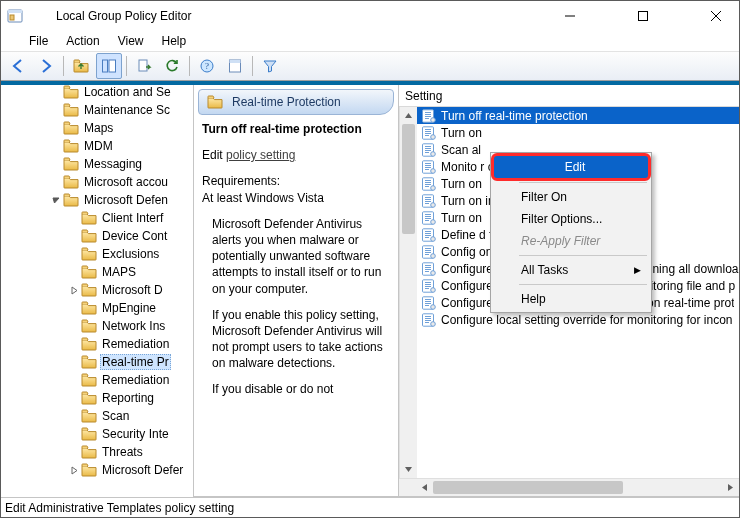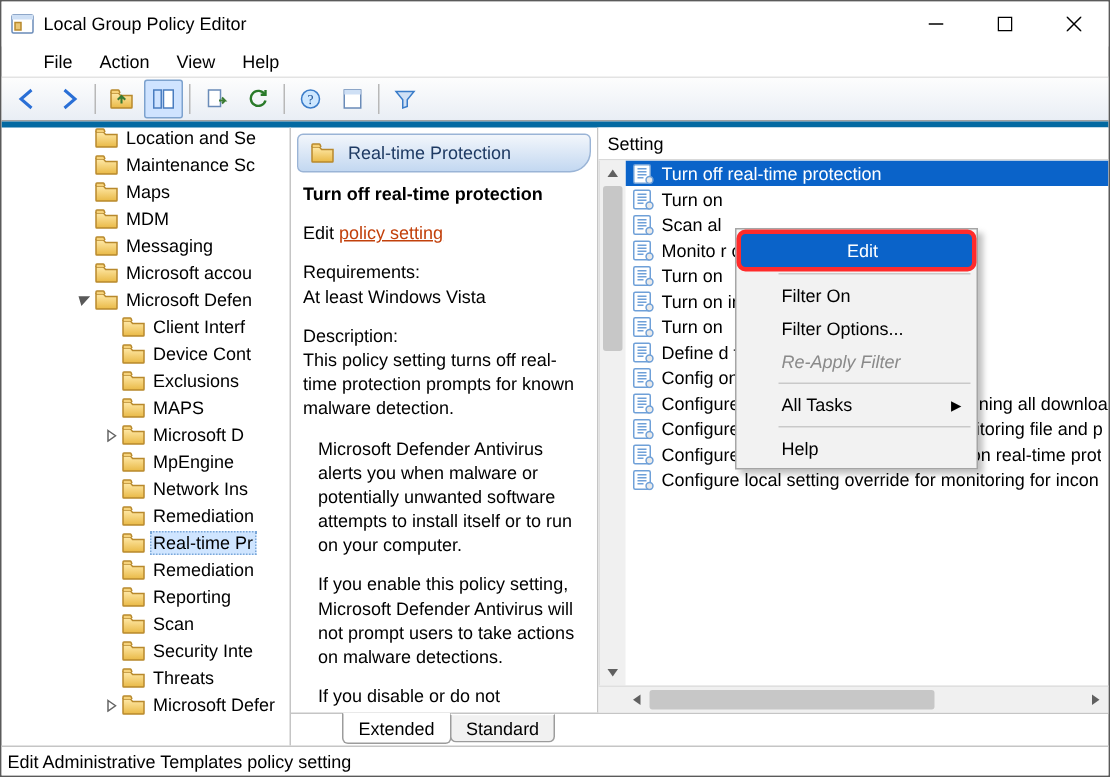--- a/index.html
+++ b/index.html
@@ -1,20 +1,20 @@
 <!DOCTYPE html>
 <html><head>
 <meta charset="utf-8">
 <style>
   html,body{margin:0;padding:0;font-family:"Segoe UI",Tahoma,sans-serif;font-size:12px;color:#000;background:#fff;
             user-select:none;-webkit-font-smoothing:none;}
   .window{width:740px;height:518px;border:1px solid #5a5a5a;box-sizing:border-box;display:flex;flex-direction:column;
           position:relative;overflow:hidden;}
   
-  .titlebar{height:30px;display:flex;align-items:center;padding:0 0 0 6px;background:#fff;}
+  .titlebar{height:30px;display:flex;align-items:center;padding:0 0 0 6px;background:#fff;gap:27px;}
   .titlebar .ticon{width:16px;height:16px;margin-right:6px;}
   .titlebar .title{flex:0 0 auto;}
   .titlebar .spacer{flex:1;}
   .winbtn{width:46px;height:30px;display:flex;align-items:center;justify-content:center;}
   .winbtn svg{width:10px;height:10px;stroke:#000;stroke-width:1;fill:none;}
   
   .menubar{height:20px;display:flex;align-items:center;padding:0 20px;gap:2px;}
   .menubar span{padding:2px 8px;}
   
   .toolbar{height:28px;border-top:1px solid #e3e3e3;border-bottom:1px solid #a0a0a0;background:linear-gradient(#fdfdfd,#e9eef5);
@@ -29,28 +29,28 @@
   .tree-inner{position:absolute;top:-2px;left:0;right:0;padding-left:10px;}
   .node{display:flex;align-items:center;height:18px;white-space:nowrap;}
   .twist{width:14px;display:flex;align-items:center;justify-content:center;color:#666;}
   .twist svg{width:9px;height:9px;fill:none;stroke:#666;stroke-width:1;}
   .twist.open svg{fill:#595959;stroke:#595959;}
   .fico{width:16px;height:14px;margin-right:3px;flex:0 0 auto;}
   .node .lbl{padding:0 2px;}
   .node.sel .lbl{background:#cfe5ff;border:1px dotted #7aa7d8;padding:0 1px;}
   .lv1{padding-left:38px;} .lv2{padding-left:56px;}
   
-  .right{flex:1;display:flex;flex-direction:column;min-width:0;}
+  .right{flex:1;display:flex;flex-direction:row;min-width:0;}
   .panes{flex:1;display:flex;min-height:0;border-bottom:1px solid #c5c5c5;}
   .desc{width:200px;border-right:1px solid #c5c5c5;padding:2px;display:flex;flex-direction:column;min-width:0;}
   .desc-head{background:linear-gradient(#f2f6fb,#d6e4f5 60%,#c3d8f1);border:1px solid #9ab4d6;border-radius:4px 4px 14px 4px;
              height:24px;display:flex;align-items:center;gap:6px;padding:0 8px;margin:2px 2px 6px 2px;color:#1e3a63;}
   .desc-body{padding:0 6px 0 6px;overflow:hidden;line-height:1.35;}
   .desc-body b{font-weight:600;}
-  .desc-body a{color:#c2410c;text-decoration:underline;}
+  .desc-body a{color:#404040;text-decoration:underline;}
   .desc-body .blk{margin:10px 0 0 0;}
   .desc-body .ind{margin-left:10px;}
   
   .settings{flex:1;display:flex;flex-direction:column;min-width:0;position:relative;}
   .colhead{height:21px;border-bottom:1px solid #d9d9d9;background:#fff;
            display:flex;align-items:center;padding-left:6px;}
   .listwrap{flex:1;display:flex;min-height:0;}
   .vscroll{width:17px;background:#f0f0f0;border-left:1px solid #dfdfdf;display:flex;flex-direction:column;}
   .vscroll .arr{height:17px;display:flex;align-items:center;justify-content:center;}
   .vscroll .track{flex:1;position:relative;}
@@ -384,24 +384,20 @@
           </div>
           <div class="desc-body">
             <b>Turn off real-time protection</b>
             <div class="blk">
               <span>Edit </span><a href="#">policy setting </a>
             </div>
             <div class="blk">
               <div>Requirements:</div>
               <div>At least Windows Vista</div>
             </div>
-            <div class="blk">
-              <div>Description:</div>
-              <div>This policy setting turns off real-time protection prompts for known malware detection.</div>
-            </div>
             <div class="blk ind">Microsoft Defender Antivirus alerts you when malware or potentially unwanted software attempts to install itself or to run on your computer.</div>
             <div class="blk ind">If you enable this policy setting, Microsoft Defender Antivirus will not prompt users to take actions on malware detections.</div>
             <div class="blk ind">If you disable or do not</div>
           </div>
         </div>
 
         <div class="settings">
           <div class="colhead">Setting</div>
           <div class="listwrap">
             <div class="vscroll">

